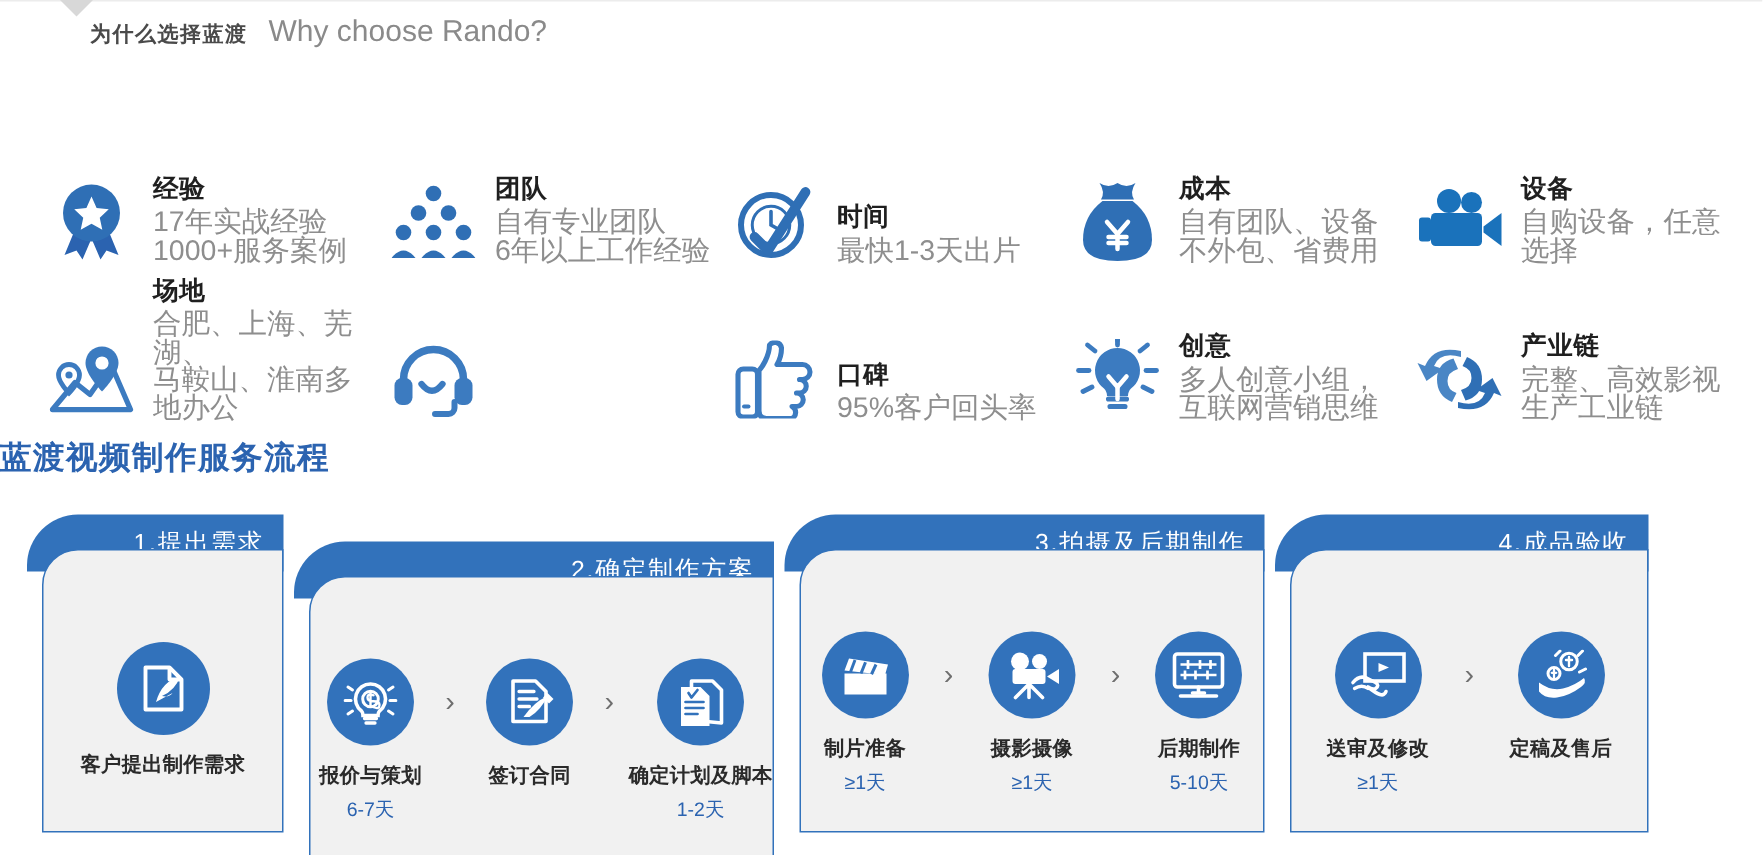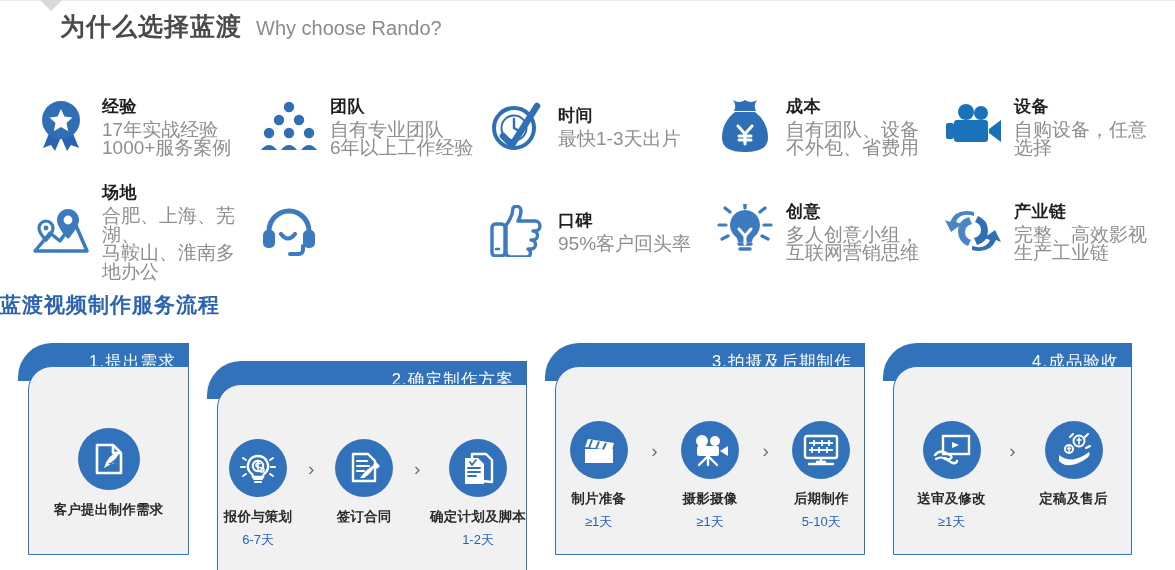--- a/index.html
+++ b/index.html
@@ -32,21 +32,21 @@
   
   .headline {
     position: absolute;
     top: 10px; left: 60px;
     display: flex;
     align-items: baseline;
     gap: 14px;
     white-space: nowrap;
   }
   .headline .cn {
-    font-size: 25px;
+    font-size: 14px;
     font-weight: 700;
     color: #4a4a4a;
     letter-spacing: 1px;
   }
   .headline .en {
     font-size: 20px;
     font-weight: 400;
     color: #8a8a8a;
     letter-spacing: 0px;
   }
@@ -55,21 +55,21 @@
   .features {
     position: absolute;
     top: 72px; left: 24px;
     width: 1140px;
     display: grid;
     grid-template-columns: repeat(5, 228px);
     grid-auto-rows: 105px;
   }
   .feature {
     display: flex;
-    align-items: center;
+    align-items: flex-end;
     gap: 12px;
     padding-left: 8px;
   }
   .feature .ficon {
     width: 58px; height: 58px;
     flex: 0 0 58px;
     display: flex;
     align-items: center;
     justify-content: center;
     margin-top: 2px;
@@ -100,21 +100,21 @@
     color: #2b63b0;
     letter-spacing: 1px;
   }
 
   
   .steps {
     position: absolute;
     top: 343px; left: 18px;
     width: 1140px; height: 212px;
     display: flex;
-    gap: 18px;
+    gap: 7px;
   }
   .step { position: relative; height: 212px; }
   .step.w1 { width: 171px; }
   .step.w3 { width: 320px; margin-top: 18px; }
   .step.w3b { width: 320px; }
   .step.w2 { width: 249px; }
 
   .step-header {
     position: absolute;
     top: 0; left: 0;

